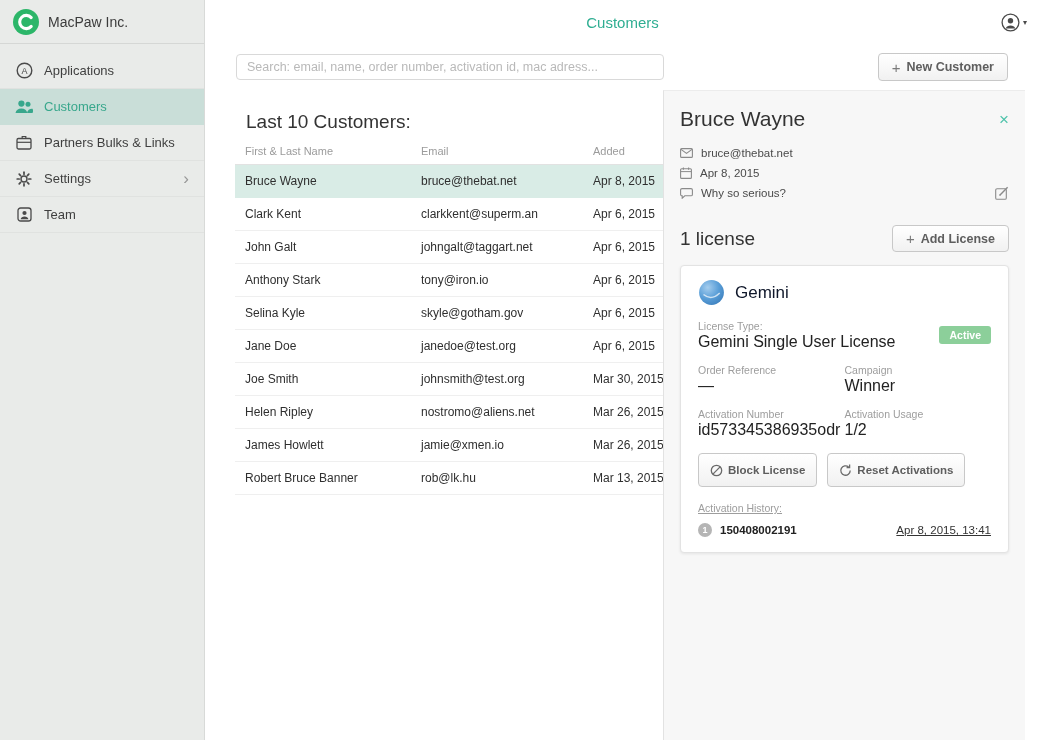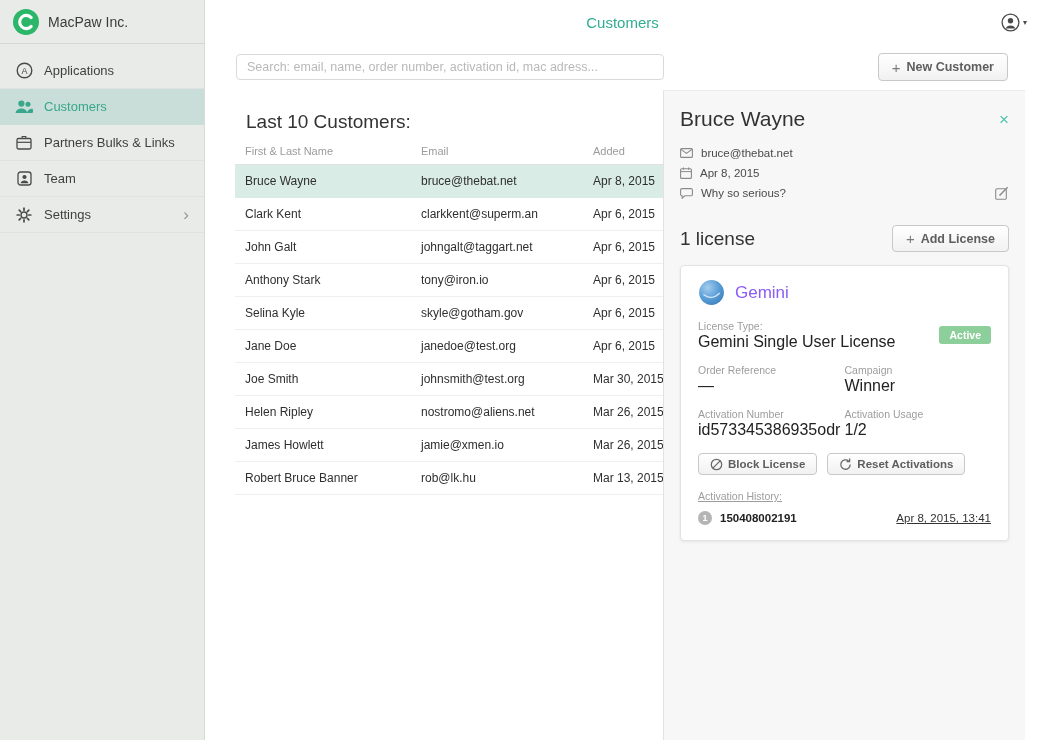--- a/index.html
+++ b/index.html
@@ -56,28 +56,28 @@
   .close { margin-left:auto; color:#4fc3ab; font-size:17px; line-height:1; cursor:pointer; }
   .info { margin-top:12px; }
   .info-row { display:flex; align-items:center; gap:8px; height:20px; font-size:11.5px; color:#4a4a4a; }
   .edit-btn { margin-left:auto; cursor:pointer; display:flex; }
   .lic-header { margin-top:22px; display:flex; align-items:center; }
   .lic-title { font-size:19px; font-weight:400; color:#333; }
   .lic-header .btn { margin-left:auto; height:27px; }
 
   .card { margin-top:13px; background:#fff; border:1px solid #e3e3e3; border-radius:4px; box-shadow:0 1px 3px rgba(0,0,0,0.08); padding:13px 17px 15px; }
   .product { display:flex; align-items:center; gap:10px; }
-  .product-name { font-size:17px; color:#8b5cf6; }
+  .product-name { font-size:17px; color:#0f172a; }
   .type-row { margin-top:13px; display:flex; align-items:flex-start; }
   .lbl { font-size:10.5px; color:#9d9d9d; line-height:15px; }
   .val { font-size:16px; font-weight:400; color:#222; line-height:16px; }
   .badge { margin-left:auto; background:#8ccf9a; color:#fff; font-size:10.5px; font-weight:700; padding:3px 10px; border-radius:3px; margin-top:7px; }
   .grid { margin-top:13px; display:grid; grid-template-columns:1fr 1fr; row-gap:13px; }
   .card-btns { margin-top:15px; display:flex; gap:10px; }
-  .card .btn { height:22px; font-size:11.5px; padding:0 11px; gap:5px; }
+  .card .btn { height:34px; font-size:11.5px; padding:0 11px; gap:5px; }
   .hist-label { margin-top:15px; font-size:10.5px; color:#9d9d9d;text-decoration:underline; }
   .hist-row { margin-top:9px; display:flex; align-items:center; gap:8px; }
   .hist-badge { width:14px; height:14px; min-width:14px; border-radius:50%; background:#b5b5b5; color:#fff; font-size:9px; display:flex; align-items:center; justify-content:center; font-weight:700; }
   .hist-code { font-size:11.5px; font-weight:700; color:#222; }
   .hist-date { margin-left:auto; font-size:11.5px; color:#333;text-decoration:underline; }
 
   .gutter { flex:1; background:#fff; }
   svg { display:block; }
 </style>
 </head>
@@ -121,46 +121,46 @@
           <svg width="16" height="15" viewBox="0 0 16 15">
               <rect x="1" y="3.5" width="14" height="10.5" rx="1.4" fill="none" stroke="#4a4a4a" stroke-width="1.3"></rect>
               <path d="M1 7.3 h14" stroke="#4a4a4a" stroke-width="1.2"></path>
               <path d="M6.2 3.5 v-2 h3.6 v2" fill="none" stroke="#4a4a4a" stroke-width="1.2"></path>
             </svg>
         </span>
         <span>Partners Bulks &amp; Links</span>
       </div>
       <div class="nav-item">
         <span class="nav-icon">
-          <svg width="15" height="15" viewBox="0 0 15 15">
-              <rect x="1" y="1" width="13" height="13" rx="2.6" fill="none" stroke="#4a4a4a" stroke-width="1.3"></rect>
-              <circle cx="7.5" cy="6" r="2.1" fill="#4a4a4a"></circle>
-              <path d="M3.6 12.2 a4 3.6 0 0 1 7.8 0 z" fill="#4a4a4a"></path>
-            </svg>
-        </span>
-        <span>Team</span>
-      </div>
-      <div class="nav-item">
-        <span class="nav-icon">
           <svg width="16" height="16" viewBox="0 0 16 16">
               <circle cx="8" cy="8" r="3" fill="none" stroke="#4a4a4a" stroke-width="1.4"></circle>
               <g stroke="#4a4a4a" stroke-width="1.7" stroke-linecap="round">
                 <path d="M8 1.2 v2"></path>
                 <path d="M8 12.8 v2"></path>
                 <path d="M1.2 8 h2"></path>
                 <path d="M12.8 8 h2"></path>
                 <path d="M3.2 3.2 l1.4 1.4"></path>
                 <path d="M11.4 11.4 l1.4 1.4"></path>
                 <path d="M12.8 3.2 l-1.4 1.4"></path>
                 <path d="M4.6 11.4 l-1.4 1.4"></path>
               </g>
             </svg>
         </span>
         <span>Settings</span>
         <span class="chev">›</span>
+      </div>
+      <div class="nav-item">
+        <span class="nav-icon">
+          <svg width="15" height="15" viewBox="0 0 15 15">
+              <rect x="1" y="1" width="13" height="13" rx="2.6" fill="none" stroke="#4a4a4a" stroke-width="1.3"></rect>
+              <circle cx="7.5" cy="6" r="2.1" fill="#4a4a4a"></circle>
+              <path d="M3.6 12.2 a4 3.6 0 0 1 7.8 0 z" fill="#4a4a4a"></path>
+            </svg>
+        </span>
+        <span>Team</span>
       </div>
     </nav>
   </aside>
 
   <div class="main">
 
     <header class="topbar">
       <span class="topbar-title">Customers</span>
       <div class="user-menu">
         <span>

